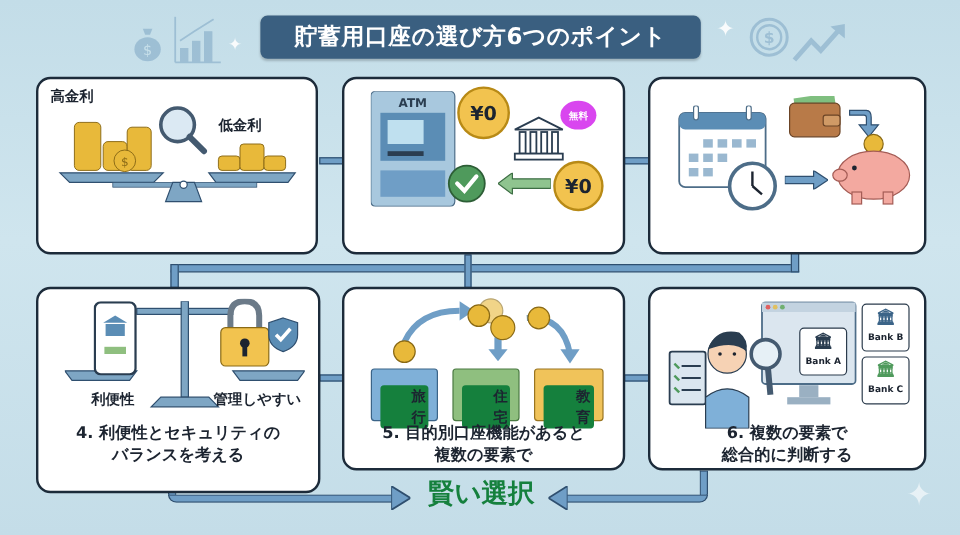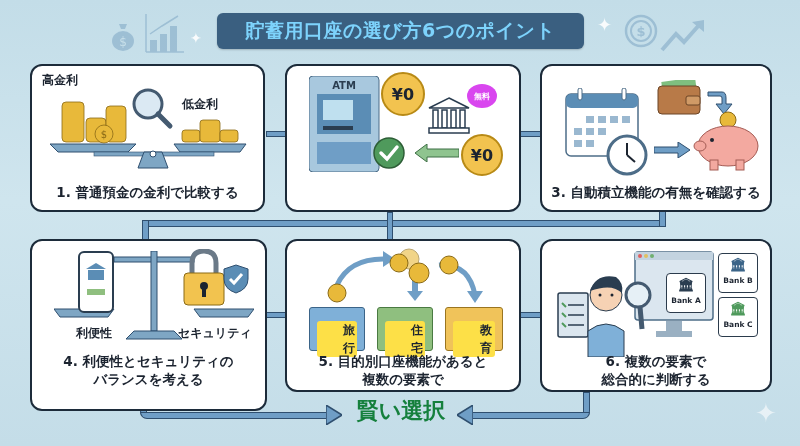--- a/index.html
+++ b/index.html
@@ -7,21 +7,21 @@
   body {
     font-family: "DejaVu Sans", "Liberation Sans", sans-serif;
     background: linear-gradient(180deg, #c3dde8 0%, #cfe5ee 45%, #c4dde8 100%);
     position: relative;
     color: #1f2a36;
   }
   .abs { position: absolute; }
   .title-banner {
     position: absolute; left: 217px; top: 13px; width: 367px; height: 36px;
     background: #3a5f80; border-radius: 6px;
-    color: #7dd3fc; font-weight: bold; font-size: 19px;
+    color: #ffffff; font-weight: bold; font-size: 19px;
     display: flex; align-items: center; justify-content: center;
     letter-spacing: 0.5px;
     box-shadow: 0 1px 2px rgba(0,0,0,0.2);
   }
   .card {
     position: absolute; background: #fff;
     border: 2px solid #1c2b3a; border-radius: 12px;
     overflow: hidden;
   }
   .card-label {
@@ -30,21 +30,21 @@
   }
   .pipe { position: absolute; background: #6f9ec6; border: 1.5px solid #2f4f6f; }
   .deco { position: absolute; opacity: 0.55; }
   .sparkle { position: absolute; color: #fff; font-size: 18px; opacity: 0.9; }
   .final-text {
     position: absolute; left: 345px; top: 396px; width: 112px; text-align: center;
     font-size: 22px; font-weight: bold; color: #15803d;
   }
   .tag { position:absolute; font-size:12px; font-weight:bold; color:#1c2430; }
   .folder-label {
-    position:absolute; background:#fde047; border-radius:3px; font-size:12px; font-weight:bold;
+    position:absolute; background:#15803d; border-radius:3px; font-size:12px; font-weight:bold;
     text-align:center; line-height:18px; color:#1c2430;padding-left:24px;
   }
   .bank-box {
     position:absolute; background:#fff; border:1.5px solid #2b3b4c; border-radius:4px;
     text-align:center; font-size:7.5px; font-weight:bold; color:#1c2430;
   }
 </style>
 </head>
 <body>
 
@@ -116,21 +116,20 @@
 
     <circle cx="104" cy="20" r="14" fill="#dbe9f3" stroke="#445a70" stroke-width="3"></circle>
     <line x1="114" y1="30" x2="126" y2="42" stroke="#445a70" stroke-width="5" stroke-linecap="round"></line>
 
     <path d="M6 60 L92 60 L84 68 L14 68 Z" fill="#7ea6c4" stroke="#2f4f6f"></path>
     <path d="M130 60 L202 60 L196 68 L136 68 Z" fill="#7ea6c4" stroke="#2f4f6f"></path>
     <rect x="50" y="68" width="120" height="4" fill="#7ea6c4" stroke="#2f4f6f" stroke-width="0.6"></rect>
     <path d="M100 68 L118 68 L124 84 L94 84 Z" fill="#7ea6c4" stroke="#2f4f6f"></path>
     <circle cx="109" cy="70" r="3" fill="#fff" stroke="#2f4f6f"></circle>
   </svg>
-  <div class="card-label" style="top:118px">1. 普通預金の金利で比較する</div>
 </div>
 
 <div class="card" style="left:285px;top:64px;width:236px;height:148px">
   <svg class="abs" style="left:22px;top:10px" width="80" height="96" viewBox="0 0 80 96">
     <rect x="0" y="0" width="70" height="96" rx="4" fill="#a8c8de" stroke="#4d6d88"></rect>
     <text x="35" y="13" font-size="10" text-anchor="middle" font-weight="bold" fill="#2a3d50" font-family="DejaVu Sans, sans-serif">ATM</text>
     <rect x="8" y="18" width="54" height="40" fill="#5b8db5"></rect>
     <rect x="14" y="24" width="30" height="20" fill="#bfe0ef"></rect>
     <rect x="14" y="50" width="30" height="4" fill="#2a3d50"></rect>
     <rect x="8" y="66" width="54" height="22" fill="#6f9ec6"></rect>
@@ -192,21 +191,20 @@
     <polygon points="0,5 24,5 24,0 36,8 24,16 24,11 0,11" fill="#6f9ec6" stroke="#2f4f6f"></polygon>
   </svg>
   <svg class="abs" style="left:150px;top:44px" width="76" height="62" viewBox="0 0 76 62">
     <circle cx="36" cy="10" r="8" fill="#e8b93a" stroke="#8a6a16"></circle>
     <ellipse cx="36" cy="36" rx="30" ry="20" fill="#f3a9a0" stroke="#a45c55"></ellipse>
     <ellipse cx="8" cy="36" rx="6" ry="5" fill="#f3a9a0" stroke="#a45c55"></ellipse>
     <rect x="18" y="50" width="8" height="10" fill="#f3a9a0" stroke="#a45c55"></rect>
     <rect x="44" y="50" width="8" height="10" fill="#f3a9a0" stroke="#a45c55"></rect>
     <circle cx="20" cy="30" r="2" fill="#1c2430"></circle>
   </svg>
-  <div class="card-label" style="top:118px">3. 自動積立機能の有無を確認する</div>
 </div>
 
 <div class="card" style="left:30px;top:239px;width:237px;height:172px">
   <svg class="abs" style="left:22px;top:10px" width="200" height="90" viewBox="0 0 200 90">
     <rect x="60" y="6" width="80" height="5" fill="#7ea6c4" stroke="#2f4f6f"></rect>
     <rect x="97" y="0" width="6" height="80" fill="#7ea6c4" stroke="#2f4f6f"></rect>
     <path d="M80 80 L120 80 L128 88 L72 88 Z" fill="#7ea6c4" stroke="#2f4f6f"></path>
     <path d="M0 58 L60 58 L54 66 L6 66 Z" fill="#7ea6c4" stroke="#2f4f6f"></path>
     <path d="M140 58 L200 58 L194 66 L146 66 Z" fill="#7ea6c4" stroke="#2f4f6f"></path>
   </svg>
@@ -220,21 +218,21 @@
     <path d="M10 24 L10 14 Q10 2 22 2 Q34 2 34 14 L34 24" fill="none" stroke="#6b7a88" stroke-width="5"></path>
     <rect x="2" y="24" width="40" height="32" rx="4" fill="#f2c34f" stroke="#8a6a16"></rect>
     <circle cx="22" cy="37" r="4" fill="#1c2430"></circle>
     <rect x="20" y="38" width="4" height="10" fill="#1c2430"></rect>
   </svg>
   <svg class="abs" style="left:190px;top:22px" width="28" height="32" viewBox="0 0 28 32">
     <path d="M14 2 L26 6 L26 16 Q26 26 14 30 Q2 26 2 16 L2 6 Z" fill="#5b8db5" stroke="#2f4f6f"></path>
     <polyline points="8,16 12,20 20,11" fill="none" stroke="#fff" stroke-width="3"></polyline>
   </svg>
   <span class="tag" style="left:44px;top:84px">利便性</span>
-  <span class="tag" style="left:146px;top:84px">セキュリティ</span>
+  <span class="tag" style="left:146px;top:84px">管理しやすい</span>
   <div class="card-label" style="top:112px">4. 利便性とセキュリティの</div>
   <div class="card-label" style="top:130px">バランスを考える</div>
 </div>
 
 <div class="card" style="left:285px;top:239px;width:236px;height:153px">
   <svg class="abs" style="left:12px;top:4px" width="212" height="60" viewBox="0 0 212 60">
     <path d="M38 40 Q50 14 84 14" fill="none" stroke="#6f9ec6" stroke-width="5"></path>
     <polygon points="84,6 96,14 84,22" fill="#6f9ec6"></polygon>
     <path d="M140 20 Q170 18 176 50" fill="none" stroke="#6f9ec6" stroke-width="5"></path>
     <polygon points="168,46 184,46 176,58" fill="#6f9ec6"></polygon>

